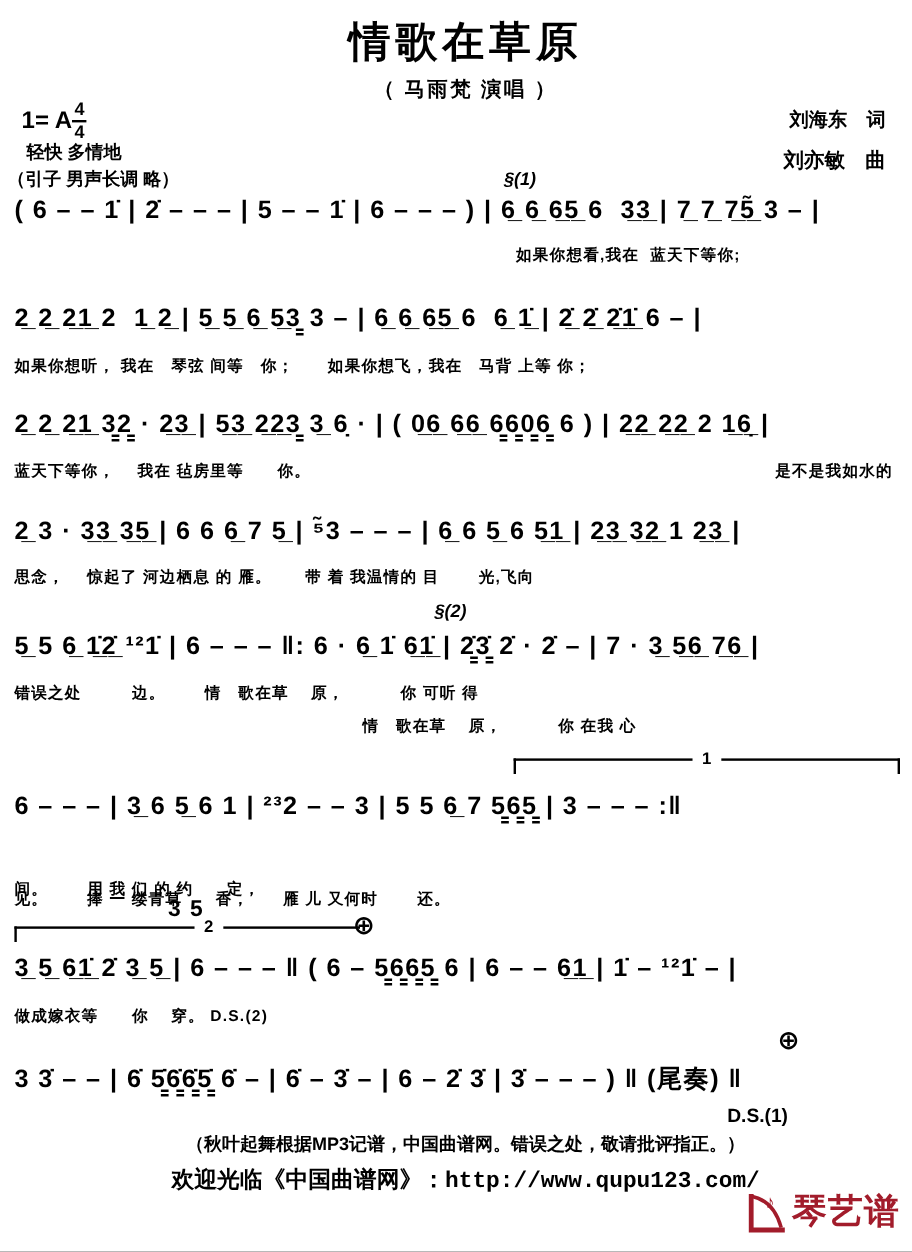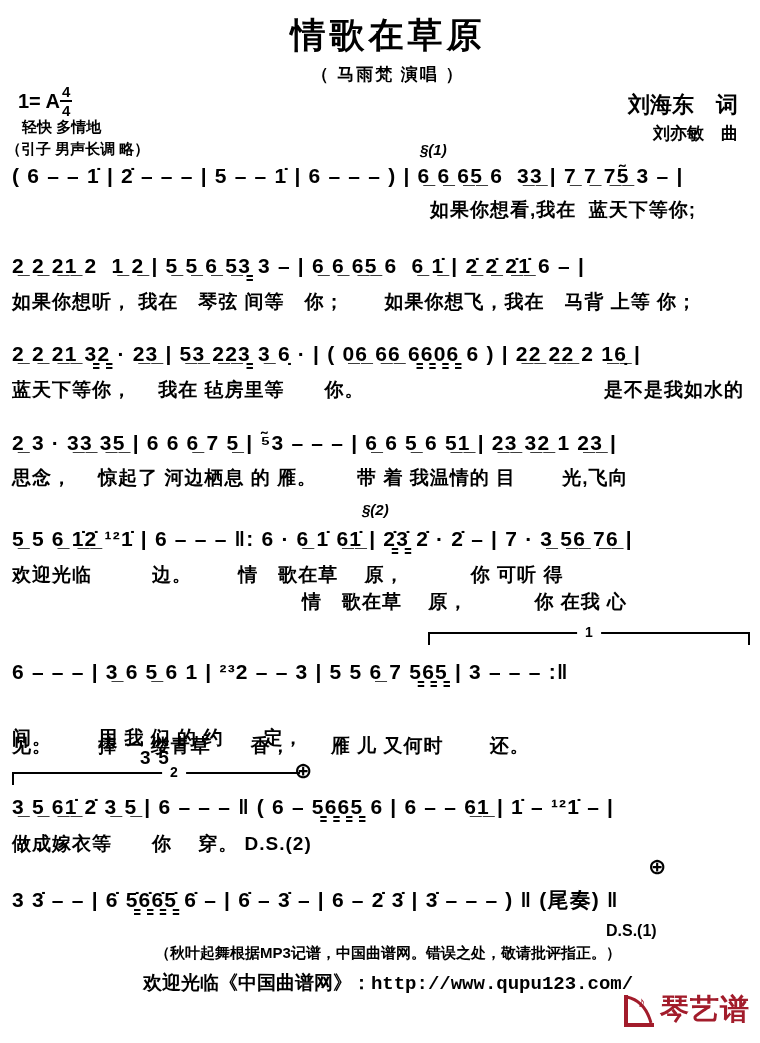--- a/index.html
+++ b/index.html
@@ -12,27 +12,27 @@
   .abs{position:absolute;}
   .center{left:8px;width:760px;text-align:center;}
   .title{top:12px;font-size:35px;letter-spacing:4px;}
   .subtitle{top:63px;font-size:17px;letter-spacing:2px;}
   .keysig{left:18px;top:84px;font-size:20px;display:flex;align-items:center;}
   .ts{display:inline-flex;flex-direction:column;align-items:center;line-height:1;font-size:15px;}
   .ts-top{border-bottom:2px solid #000;padding:0 2px 1px;}
   .ts-bot{padding-top:1px;}
   .tempo{left:22px;top:118px;font-size:15px;}
   .intro{left:6px;top:140px;font-size:15px;}
-  .credit1{right:22px;top:90px;font-size:22px;}
+  .credit1{right:22px;top:90px;font-size:16px;}
   .credit2{right:22px;top:122px;font-size:17px;}
   .marker{font-size:15px;font-style:italic;}
   .seg1{left:420px;top:141px;}
   .seg2{left:362px;top:501px;}
   .notes{font-size:21px;white-space:pre;letter-spacing:1.2px;line-height:1.15;}
-  .lyr{font-size:19px;white-space:pre;letter-spacing:1px;}
+  .lyr{font-size:13px;white-space:pre;letter-spacing:1px;margin-top:7px;}
   .n1{left:12px;top:164px;} .w1{left:430px;top:197px;}
   .n2{left:12px;top:254px;} .w2{left:12px;top:289px;}
   .n3{left:12px;top:342px;} .w3{left:12px;top:377px;} .w3r{right:16px;top:377px;}
   .n4{left:12px;top:431px;} .w4{left:12px;top:465px;}
   .n5{left:12px;top:527px;} .w5a{left:12px;top:562px;} .w5b{left:302px;top:589px;}
   .n6{left:12px;top:660px;} .w6a{left:12px;top:733px;} .w6b{left:12px;top:725px;}
   .alt6{left:140px;top:747px;font-size:19px;text-align:right;}
   .n7{left:12px;top:795px;} .w7{left:12px;top:831px;}
   .n8{left:12px;top:888px;}
   .volta{border-top:2px solid #000;height:11px;}
@@ -80,21 +80,21 @@
 
   <div class="abs notes n3">2̲ 2̲ 2̲1̲ 3̳2̳ · 2̲3̲ | 5̲3̲ 2̲2̲3̳ 3̲ 6̣ · | ( 0̲6̲ 6̲6̲ 6̳6̳0̳6̳ 6 ) | 2̲2̲ 2̲2̲ 2 1̲6̲̣ |</div>
   <div class="abs lyr w3">蓝天下等你，　 我在 毡房里等　　你。</div>
   <div class="abs lyr w3r">是不是我如水的</div>
 
   <div class="abs notes n4">2̲ 3 · 3̲3̲ 3̲5̲ | 6 6 6̲ 7 5̲ | ⁵̃3 – – – | 6̲ 6 5̲ 6 5̲1̲ | 2̲3̲ 3̲2̲ 1 2̲3̲ |</div>
   <div class="abs lyr w4">思念，　 惊起了 河边栖息 的 雁。　　带 着 我温情的 目　　 光,飞向</div>
 
   <div class="abs marker seg2">§(2)</div>
   <div class="abs notes n5">5̲ 5 6̲ 1̲̇2̲̇ ¹²1̇ | 6 – – – ‖: 6 · 6̲ 1̇ 6̲1̲̇ | 2̳̇3̳̇ 2̇ · 2̇ – | 7 · 3̲ 5̲6̲ 7̲6̲ |</div>
-  <div class="abs lyr w5a">欢迎光临　　　边。　　 情　歌在草　 原，　　　 你 可听 得</div>
+  <div class="abs lyr w5a">错误之处　　　边。　　 情　歌在草　 原，　　　 你 可听 得</div>
   <div class="abs lyr w5b">情　歌在草　 原，　　　 你 在我 心</div>
 
   <div class="abs volta volta1">
     <span class="vl">1</span>
   </div>
   <div class="abs notes n6">6 – – – | 3̲ 6 5̲ 6 1 | ²³2 – – 3 | 5 5 6̲ 7 5̳6̳5̳ | 3 – – – :‖</div>
   <div class="abs lyr w6a">见。　　 捧 一 缕青草　　香，　　雁 儿 又何时　　 还。</div>
   <div class="abs lyr w6b">间。　　 用 我 们 的 约　　定，</div>
   <div class="abs notes alt6">3 5</div>
 

